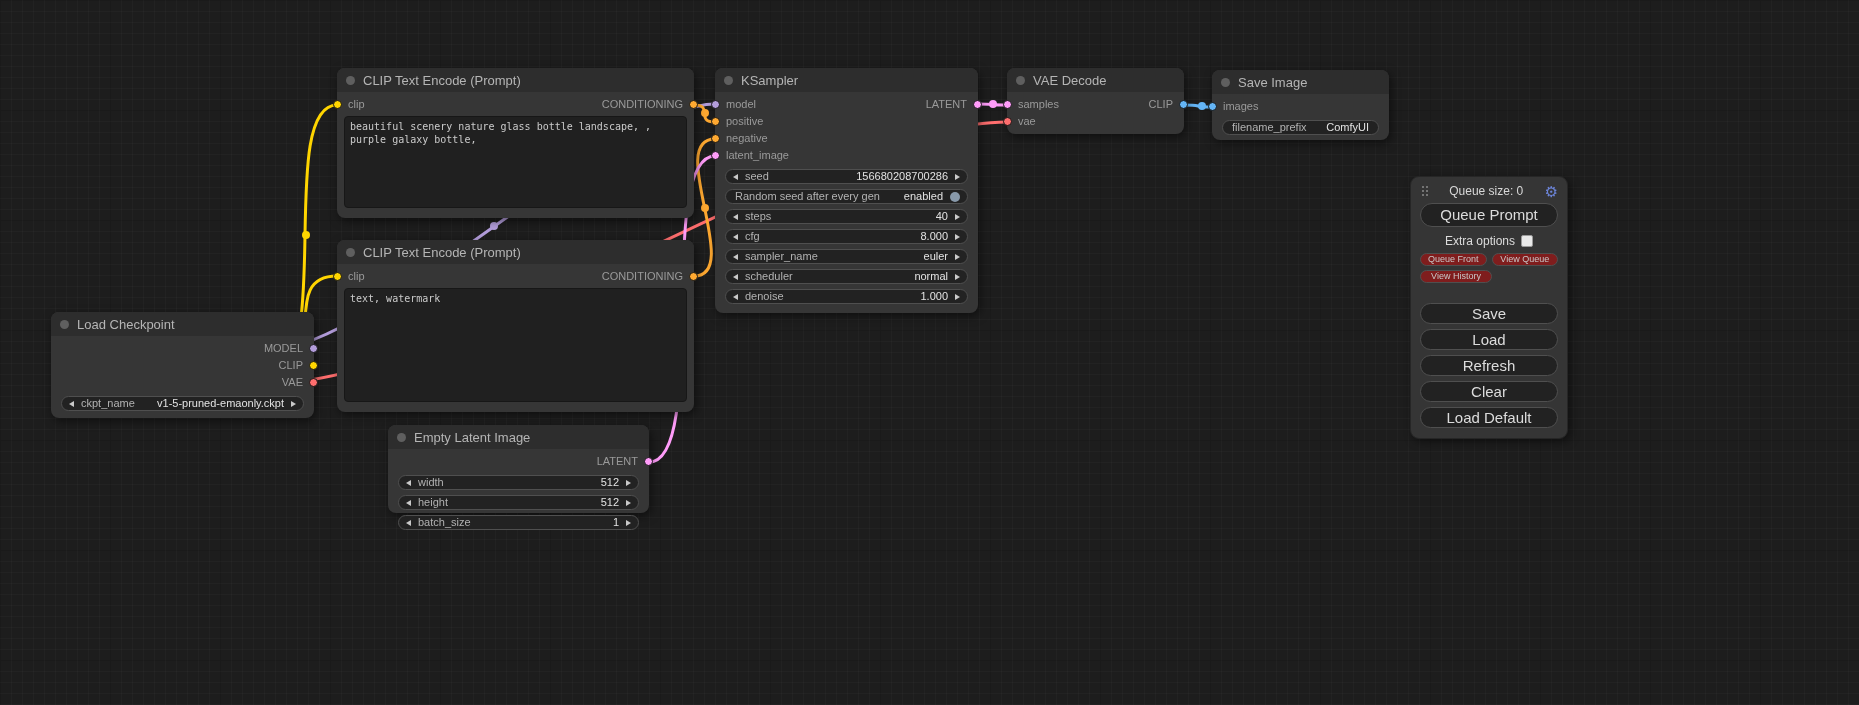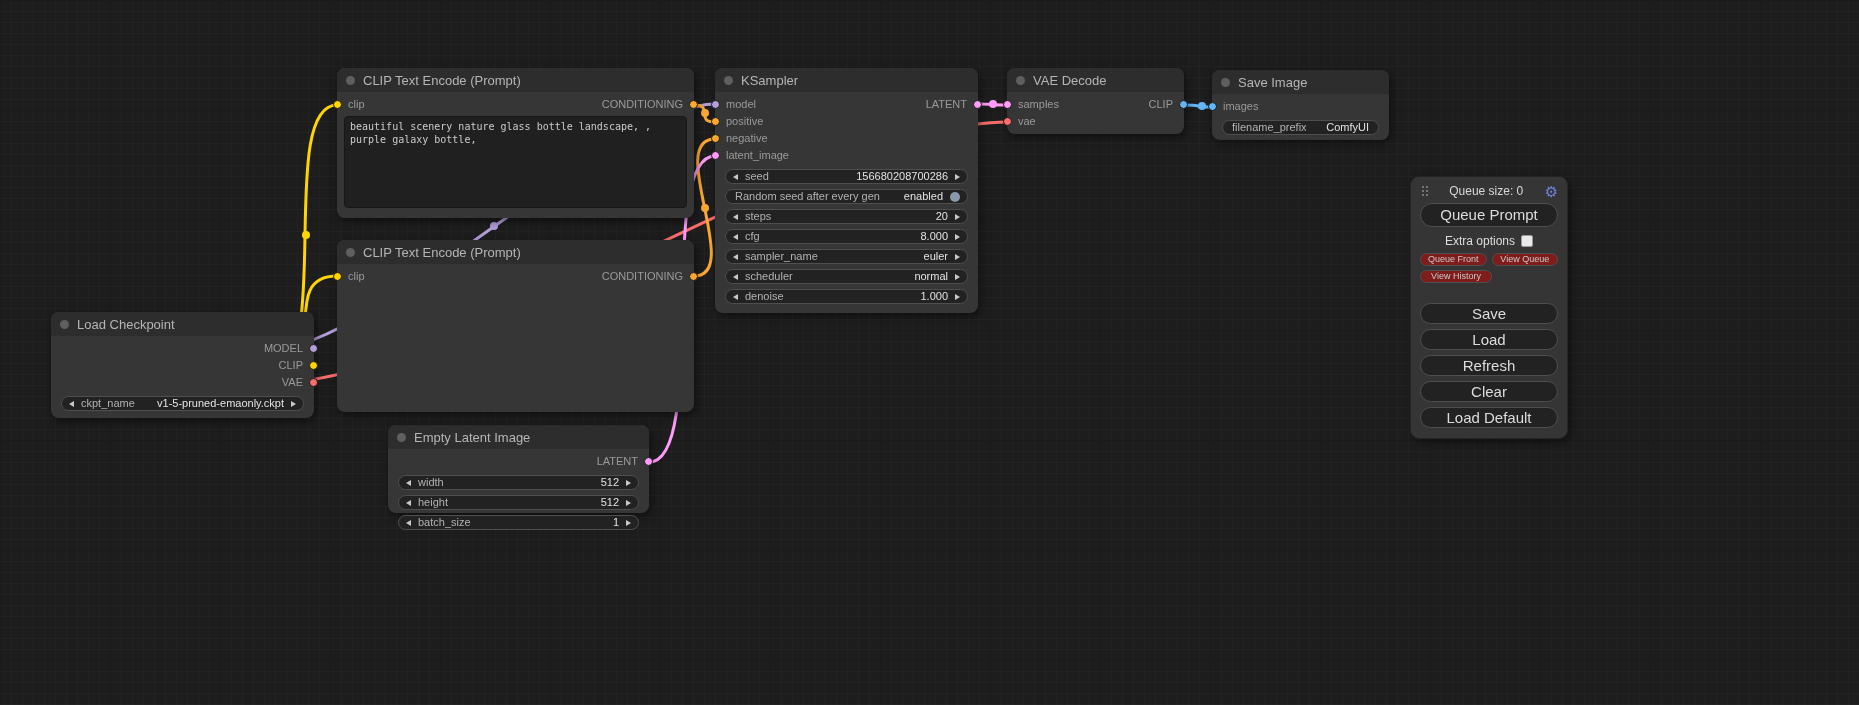--- a/index.html
+++ b/index.html
@@ -150,20 +150,21 @@
     <span class="tdot"></span>
     <span>CLIP Text Encode (Prompt)</span>
   </div>
   <div class="node-body">
     <div class="row">
       <span class="dot in-dot" style="background-color: rgb(255, 213, 0);"></span>
       <span class="in-label">clip</span>
       <span class="out-label">CONDITIONING</span>
       <span class="dot out-dot" style="background-color: rgb(255, 169, 49);"></span>
     </div>
+    <div class="node-text" style="height:114px;">text, watermark</div>
   </div>
 </div>
 
 <div class="node" style="left:388px; top:425px; width:261px; height:88px;">
   <div class="node-title">
     <span class="tdot"></span>
     <span>Empty Latent Image</span>
   </div>
   <div class="node-body">
     <div class="row">
@@ -222,21 +223,21 @@
       <span class="arrow-r"></span>
     </div>
     <div class="widget noarrow">
       <span class="wname">Random seed after every gen</span>
       <span class="wvalue">enabled</span>
       <span class="toggle-dot"></span>
     </div>
     <div class="widget">
       <span class="arrow-l"></span>
       <span class="wname">steps</span>
-      <span class="wvalue">20</span>
+      <span class="wvalue">40</span>
       <span class="arrow-r"></span>
     </div>
     <div class="widget">
       <span class="arrow-l"></span>
       <span class="wname">cfg</span>
       <span class="wvalue">8.000</span>
       <span class="arrow-r"></span>
     </div>
     <div class="widget">
       <span class="arrow-l"></span>

